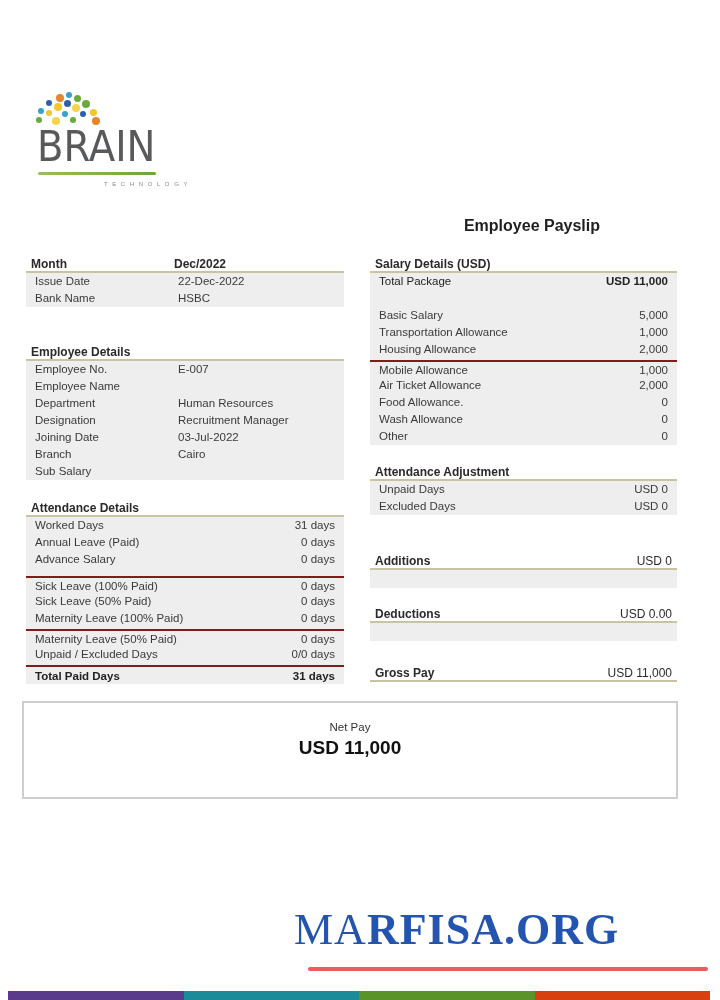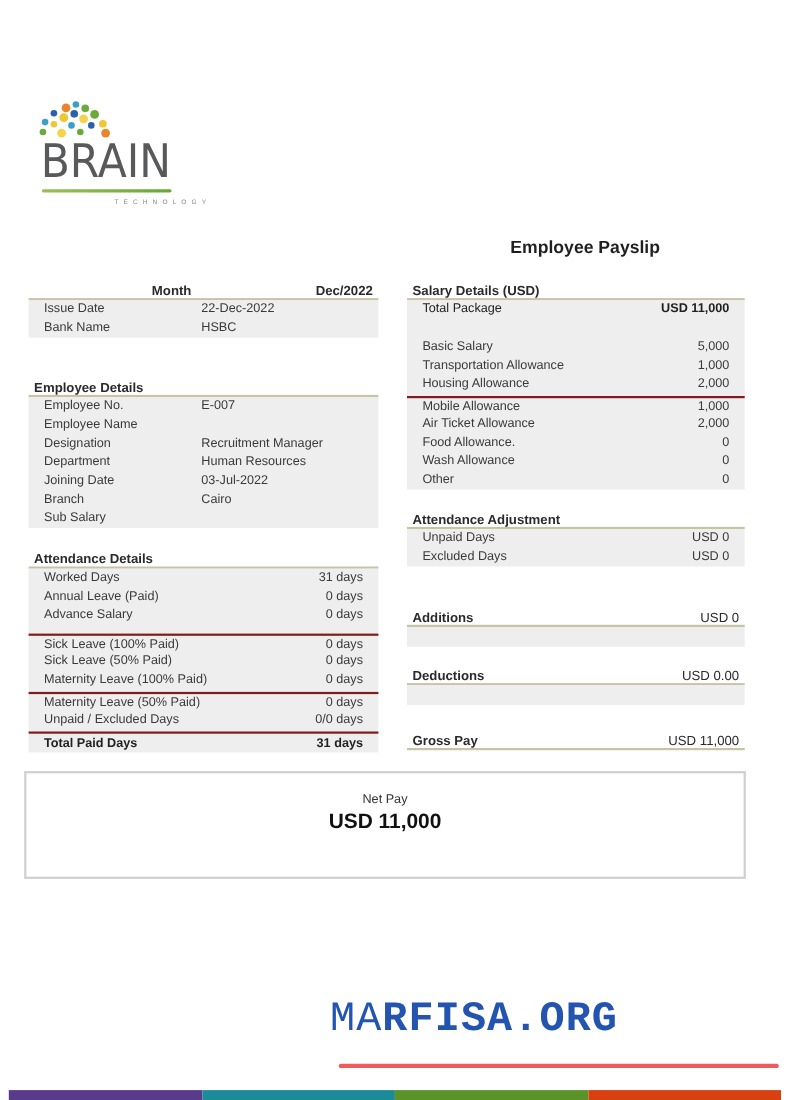--- a/index.html
+++ b/index.html
@@ -14,40 +14,40 @@
     .logo .underline { position: absolute; left: 4px; top: 80px; width: 118px; height: 3px; background: linear-gradient(90deg, #9bbf56, #6aa63a); border-radius: 2px; }
     .logo .tagline { position: absolute; left: 70px; top: 89px; font-size: 6px; letter-spacing: 4.6px; color: #8a8a8a; }
 
     .title { position: absolute; left: 0; width: 600px; top: 217px; text-align: right; font-size: 16px; font-weight: bold; color: #1f1f1f; }
 
     
     .panel { position: absolute; font-size: 11.5px; }
     .panel.left { left: 26px; width: 318px; }
     .panel.right { left: 370px; width: 307px; }
 
-    .section-head { display: flex; justify-content: space-between; align-items: flex-end; height: 17px; padding: 0 5px; font-weight: bold; color: #2a2a2a; border-bottom: 2px solid #c9c3a6; font-size: 12px; text-align: right; }
+    .section-head { display: flex; justify-content: space-between; align-items: flex-end; height: 17px; padding: 0 5px; font-weight: bold; color: #2a2a2a; border-bottom: 2px solid #c9c3a6; font-size: 12px; }
     .section-head .vn { font-weight: normal; }
     .rows { background: #eeeeee; }
-    .row { display: flex; height: 17px; line-height: 17px; padding: 0 14px; color: #3a3a3a; }
+    .row { display: flex; height: 17px; line-height: 17px; padding: 0 9px; color: #3a3a3a; }
     .row .k { flex: 0 0 143px; }
     .row .v { flex: 1; }
     .row.r .k { flex: 1; }
     .row.r .v { flex: 0 0 auto; text-align: right; }
     .row.bold { font-weight: bold; color: #222; }
     .gap-row { height: 17px; }
     .sep { border-top: 2px solid #7f1d1d; }
     .blank-band { background: #eeeeee; height: 17px; }
 
     
     .netpay { position: absolute; left: 22px; top: 701px; width: 656px; height: 98px; border: 2px solid #cfcfcf; background: #fff; text-align: center; }
     .netpay .lbl { margin-top: 18px; font-size: 11.5px; color: #333; }
     .netpay .val { margin-top: 4px; font-size: 19px; font-weight: bold; color: #111; }
 
     
-    .wm { position: absolute; left: 300px; top: 908px; font-family: Liberation Mono, monospace; font-size: 38px; color: #2355b0; letter-spacing: 1px; line-height: 1; }
+    .wm { position: absolute; left: 294px; top: 908px; font-family: Liberation Serif, serif; font-size: 44px; color: #2355b0; letter-spacing: 1px; line-height: 1; }
     .wm .thin { font-weight: normal; }
     .wm .thick { font-weight: bold; }
     .wm-line { position: absolute; left: 308px; top: 967px; width: 400px; height: 4px; background: #f0595e; border-radius: 2px; }
 
     .bottom-bar { position: absolute; left: 8px; top: 991px; width: 702px; height: 9px; display: flex; }
     .bottom-bar span { flex: 1; height: 100%; }
   </style>
 </head>
 <body>
 
@@ -102,26 +102,26 @@
   <div class="rows">
     <div class="row">
         <span class="k">Employee No.</span>
         <span class="v">E-007</span>
       </div>
     <div class="row">
         <span class="k">Employee Name</span>
         <span class="v"></span>
       </div>
     <div class="row">
+        <span class="k">Department</span>
+        <span class="v">Human Resources</span>
+      </div>
+    <div class="row">
         <span class="k">Designation</span>
         <span class="v">Recruitment Manager</span>
-      </div>
-    <div class="row">
-        <span class="k">Department</span>
-        <span class="v">Human Resources</span>
       </div>
     <div class="row">
         <span class="k">Joining Date</span>
         <span class="v">03-Jul-2022</span>
       </div>
     <div class="row">
         <span class="k">Branch</span>
         <span class="v">Cairo</span>
       </div>
     <div class="row">

